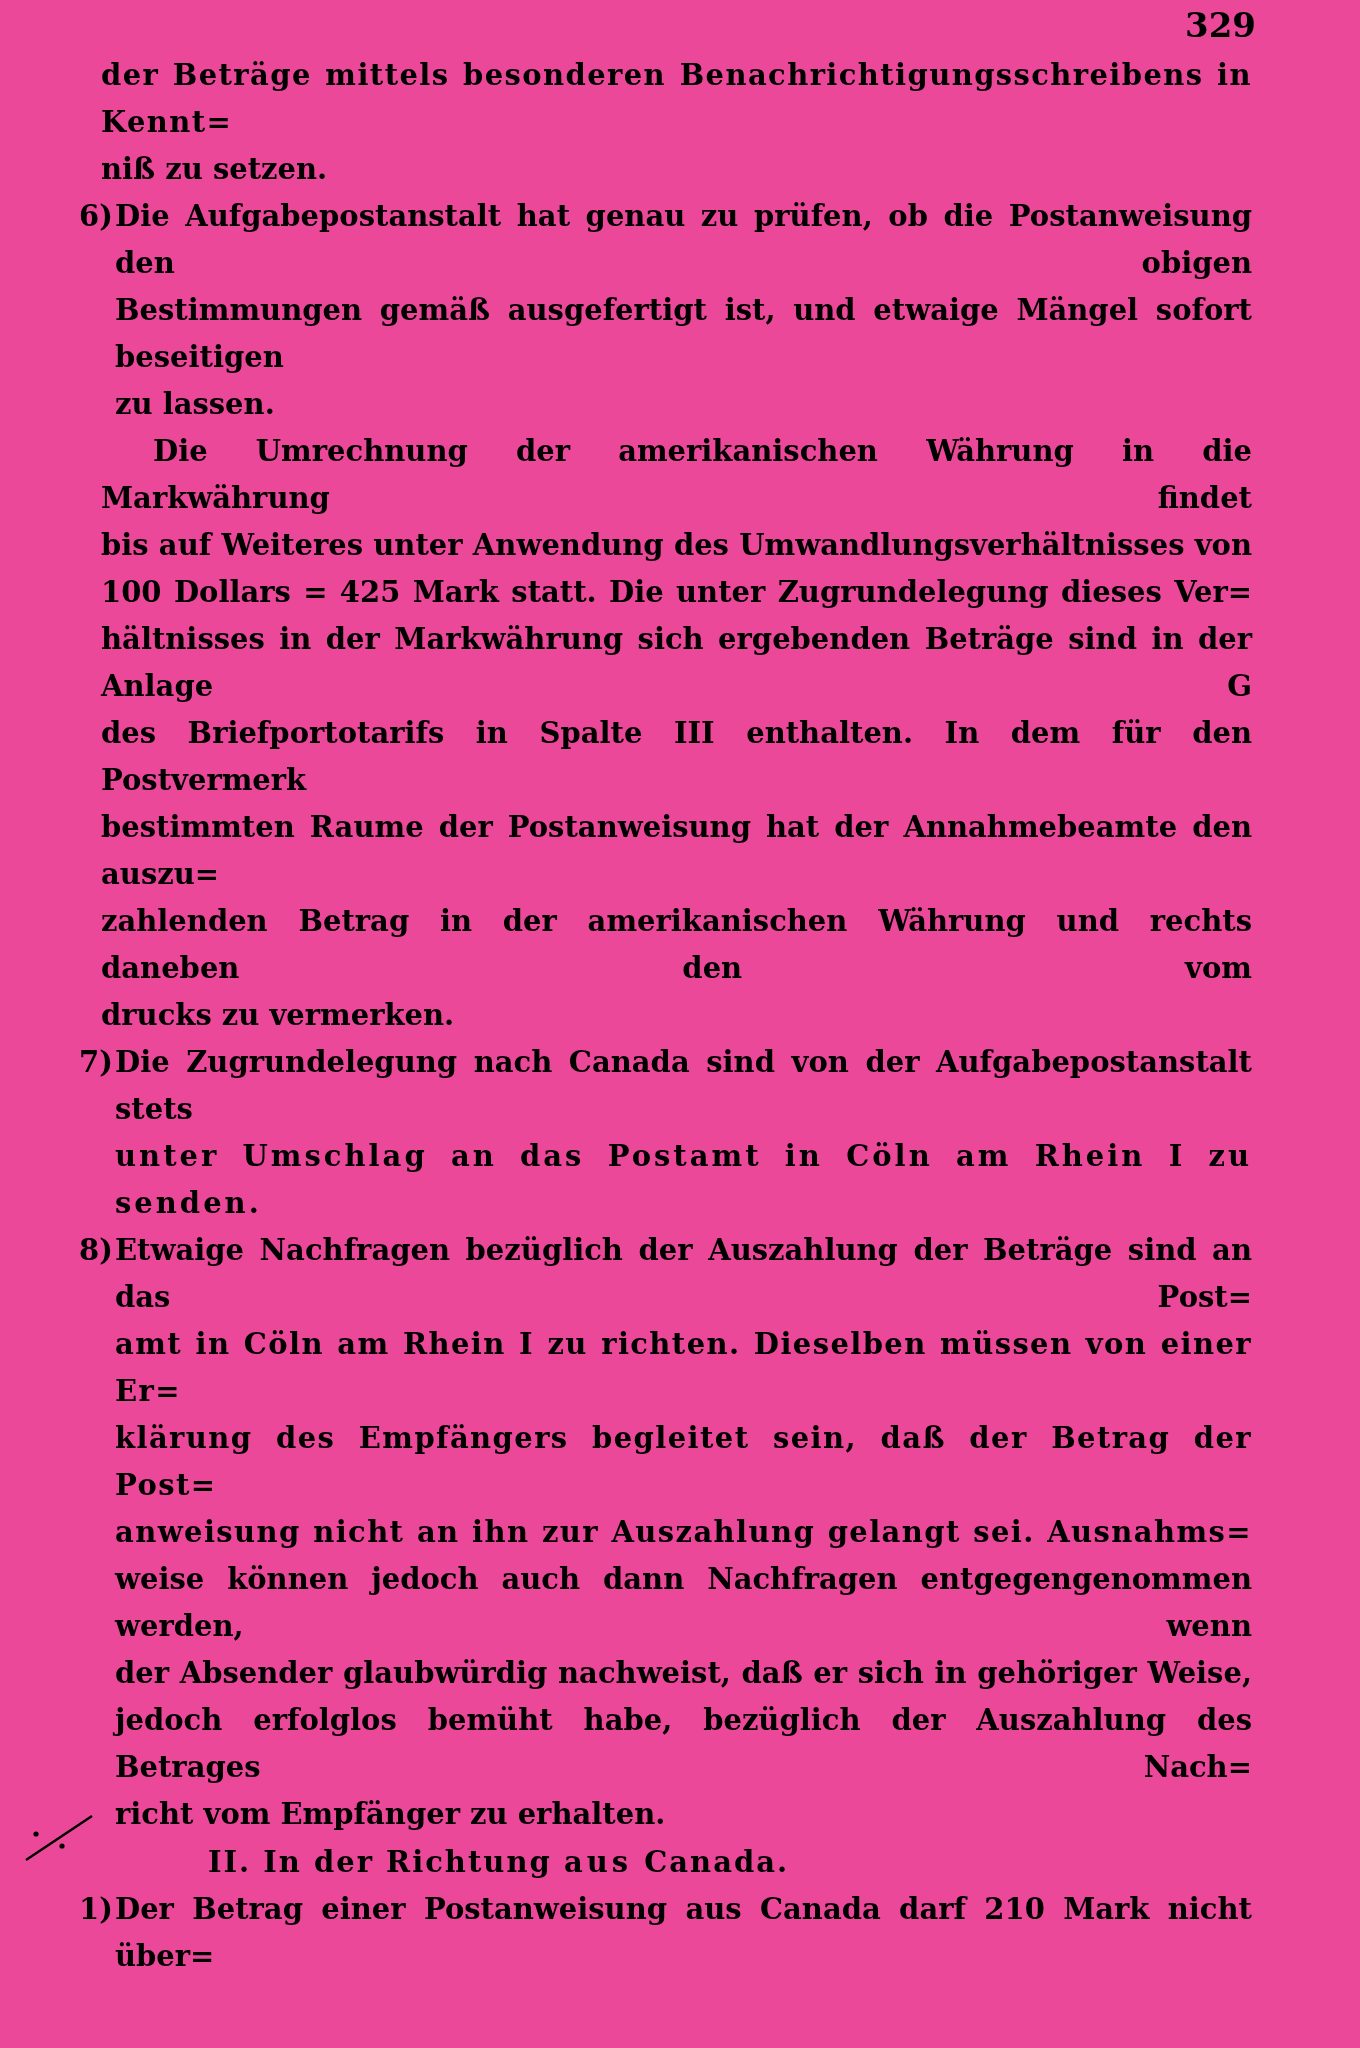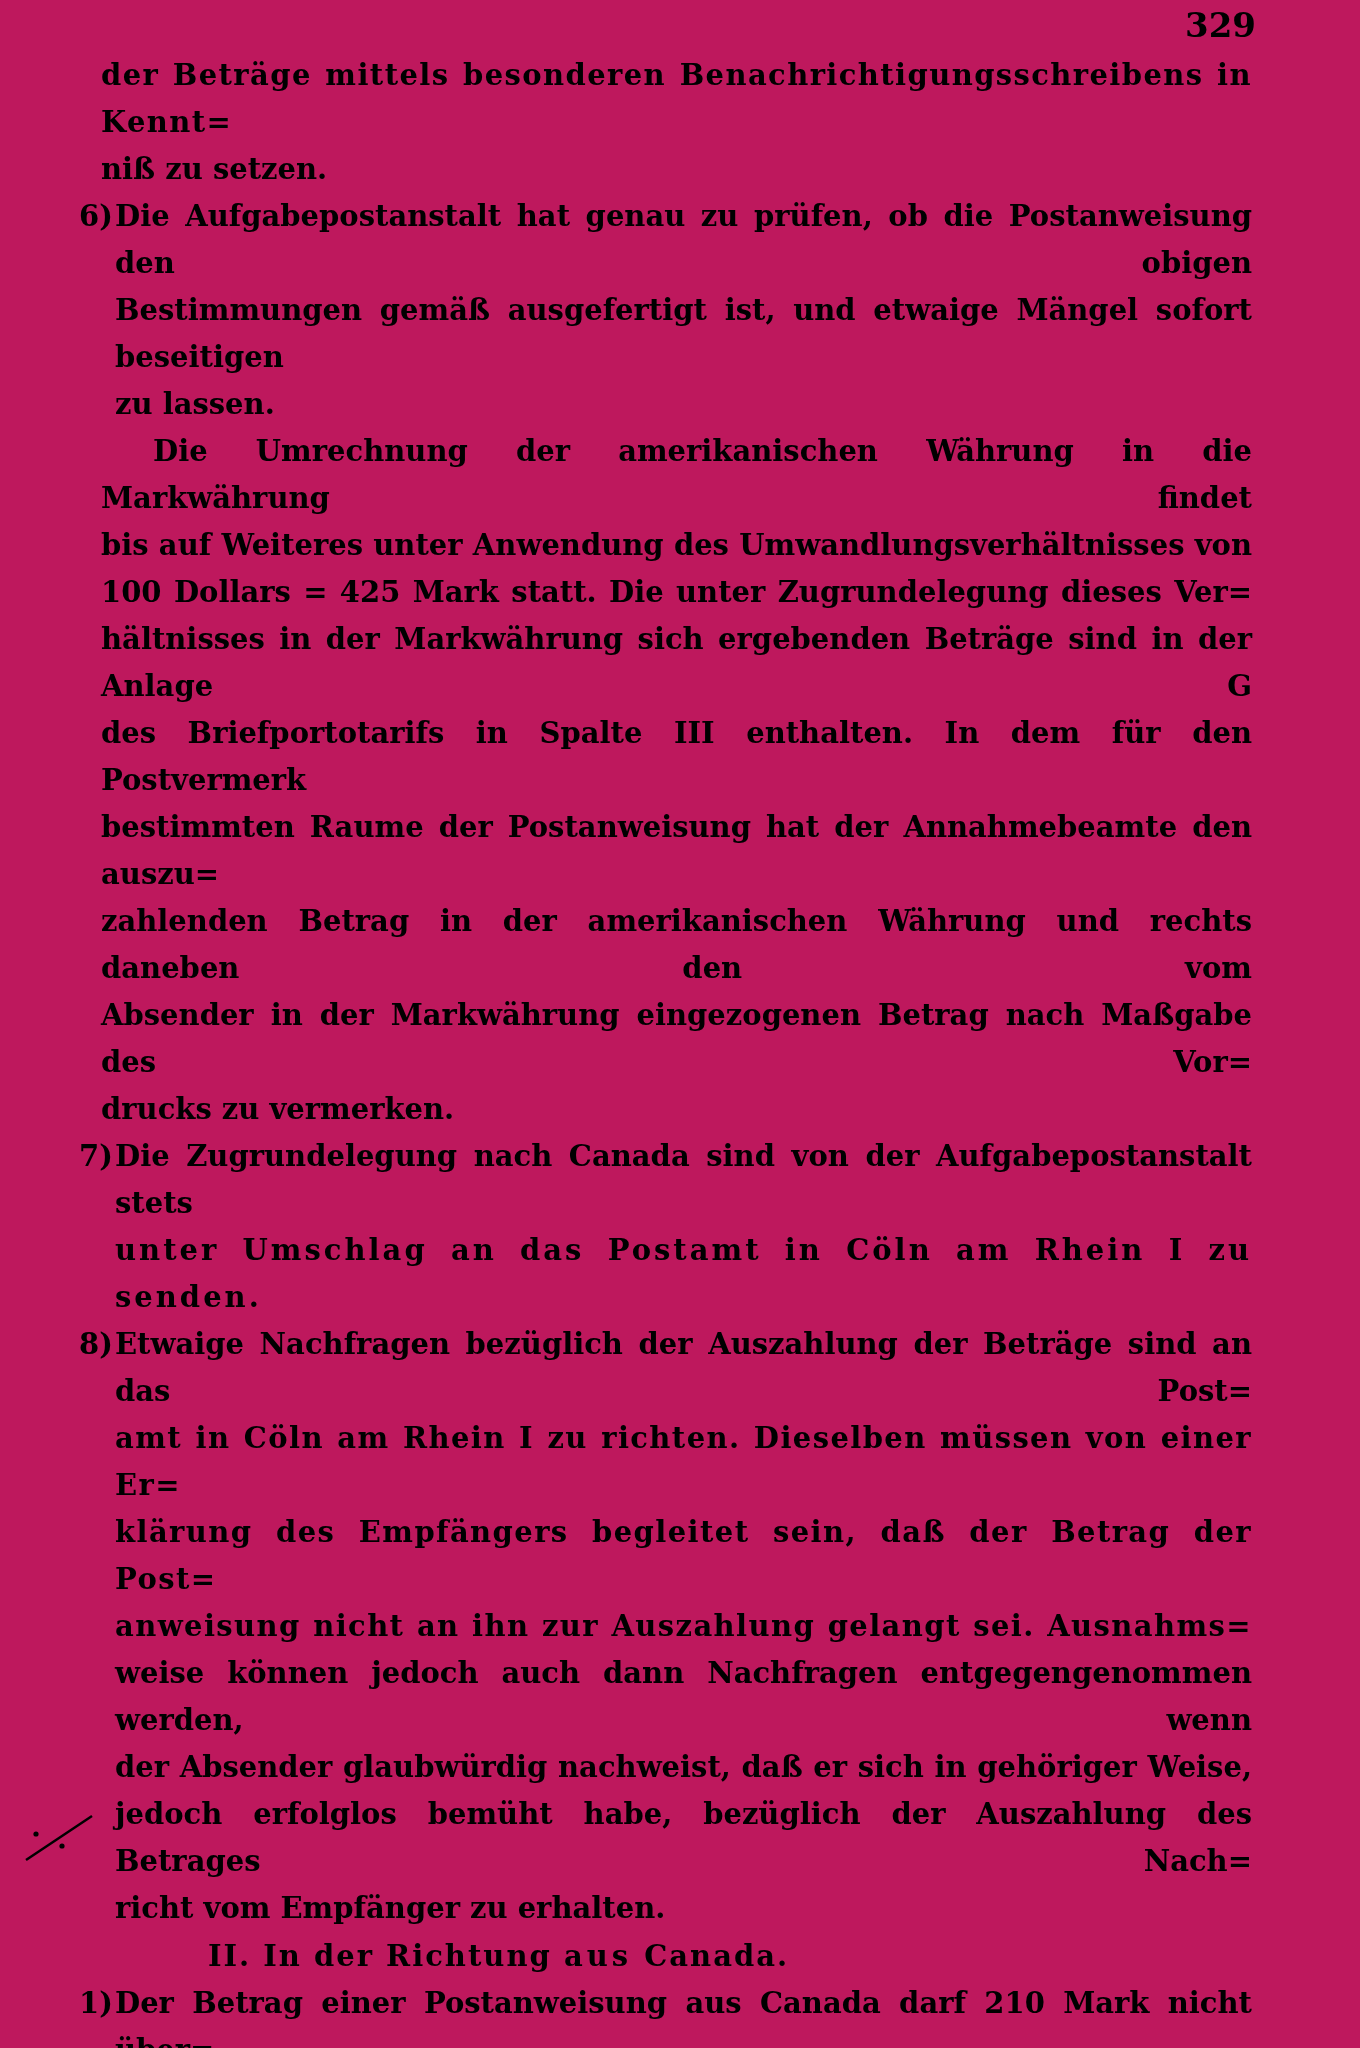--- a/index.html
+++ b/index.html
@@ -1,19 +1,19 @@
 <!DOCTYPE html>
 <html><head>
 <meta charset="utf-8">
 <style>
   html,body{margin:0;padding:0;background:#e8e8e8;}
   .page{
     position:relative;
     width:1360px;height:2048px;
-    background:#be185d;
+    background:#ec4899;
     color:#000000;
     font-family:"DejaVu Serif","Liberation Serif",serif;
     font-weight:bold;
     overflow:hidden;
   }
   .page-number{
     position:absolute;top:6px;right:104px;
     font-size:34px;line-height:38px;
   }
   .content{padding:52px 108px 0 85px;font-size:29px;}
@@ -60,21 +60,20 @@
     </div>
 
     <div class="block-indent">
       <div class="ln ind52">Die Umrechnung der amerikanischen Währung in die Markwährung findet</div>
       <div class="ln">bis auf Weiteres unter Anwendung des Umwandlungsverhältnisses von</div>
       <div class="ln">100 Dollars = 425 Mark statt. Die unter Zugrundelegung dieses Ver=</div>
       <div class="ln">hältnisses in der Markwährung sich ergebenden Beträge sind in der Anlage G</div>
       <div class="ln">des Briefportotarifs in Spalte III enthalten. In dem für den Postvermerk</div>
       <div class="ln">bestimmten Raume der Postanweisung hat der Annahmebeamte den auszu=</div>
       <div class="ln">zahlenden Betrag in der amerikanischen Währung und rechts daneben den vom</div>
-      <div class="ln">Absender in der Markwährung eingezogenen Betrag nach Maßgabe des Vor=</div>
       <div class="ln last">drucks zu vermerken.</div>
     </div>
 
     <div class="item">
       <span class="num">7)</span>
       <div class="ln">Die Zugrundelegung nach Canada sind von der Aufgabepostanstalt stets</div>
       <div class="ln last sp3">unter Umschlag an das Postamt in Cöln am Rhein I zu senden.</div>
     </div>
 
     <div class="item">

